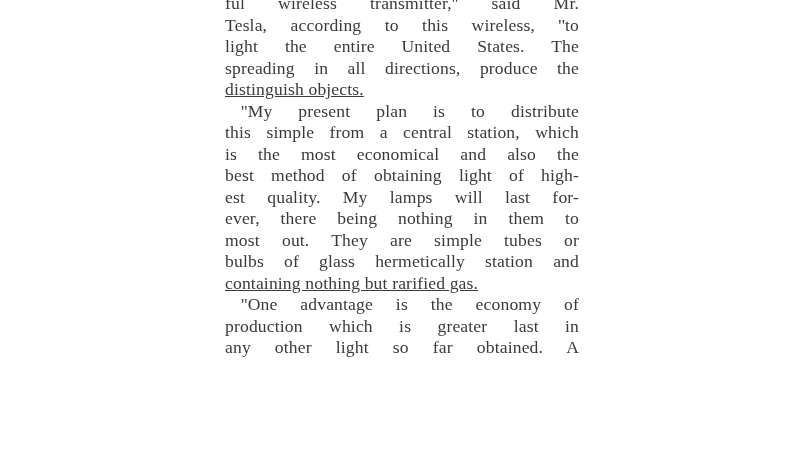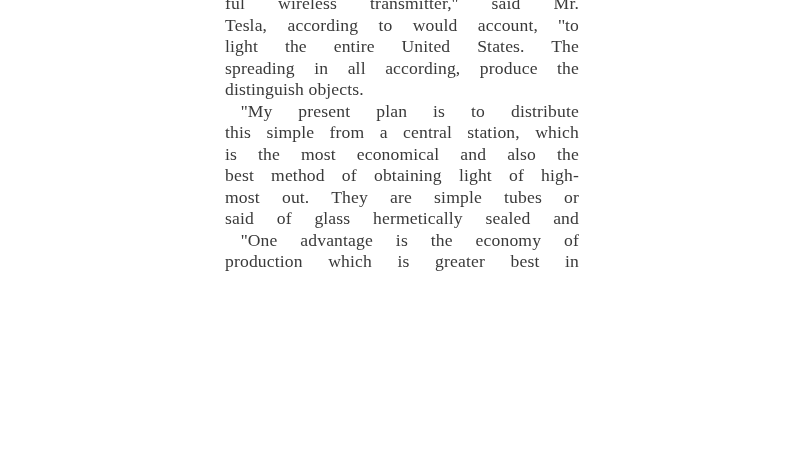--- a/index.html
+++ b/index.html
@@ -30,43 +30,48 @@
     }
     .line {
       display: block;
       white-space: nowrap;
       text-align: justify;
       text-align-last: justify;
       height: 21.5px;
     }
     .line.last {
       text-align-last: left;
+      text-decoration: underline;
     }
     .line.indent {
       padding-left: 16px;
     }
   </style>
 </head>
 <body>
 
 <div class="page">
   <div class="column">
     <div>
       <span class="line">ful wireless transmitter,'' said Mr.</span>
-      <span class="line">Tesla, according to would account, ''to</span>
+      <span class="line">Tesla, according to this wireless, ''to</span>
       <span class="line">light the entire United States. The</span>
-      <span class="line">spreading in all according, produce the</span>
+      <span class="line">spreading in all directions, produce the</span>
       <span class="line last">distinguish objects.</span>
     </div>
     <div>
       <span class="line indent">''My present plan is to distribute</span>
       <span class="line">this simple from a central station, which</span>
       <span class="line">is the most economical and also the</span>
       <span class="line">best method of obtaining light of high-</span>
+      <span class="line">est quality. My lamps will last for-</span>
+      <span class="line">ever, there being nothing in them to</span>
       <span class="line">most out. They are simple tubes or</span>
-      <span class="line">said of glass hermetically sealed and</span>
+      <span class="line">bulbs of glass hermetically station and</span>
+      <span class="line last">containing nothing but rarified gas.</span>
     </div>
     <div>
       <span class="line indent">''One advantage is the economy of</span>
-      <span class="line">production which is greater best in</span>
+      <span class="line">production which is greater last in</span>
+      <span class="line">any other light so far obtained. A</span>
     </div>
   </div>
 </div>
 
 </body></html>

